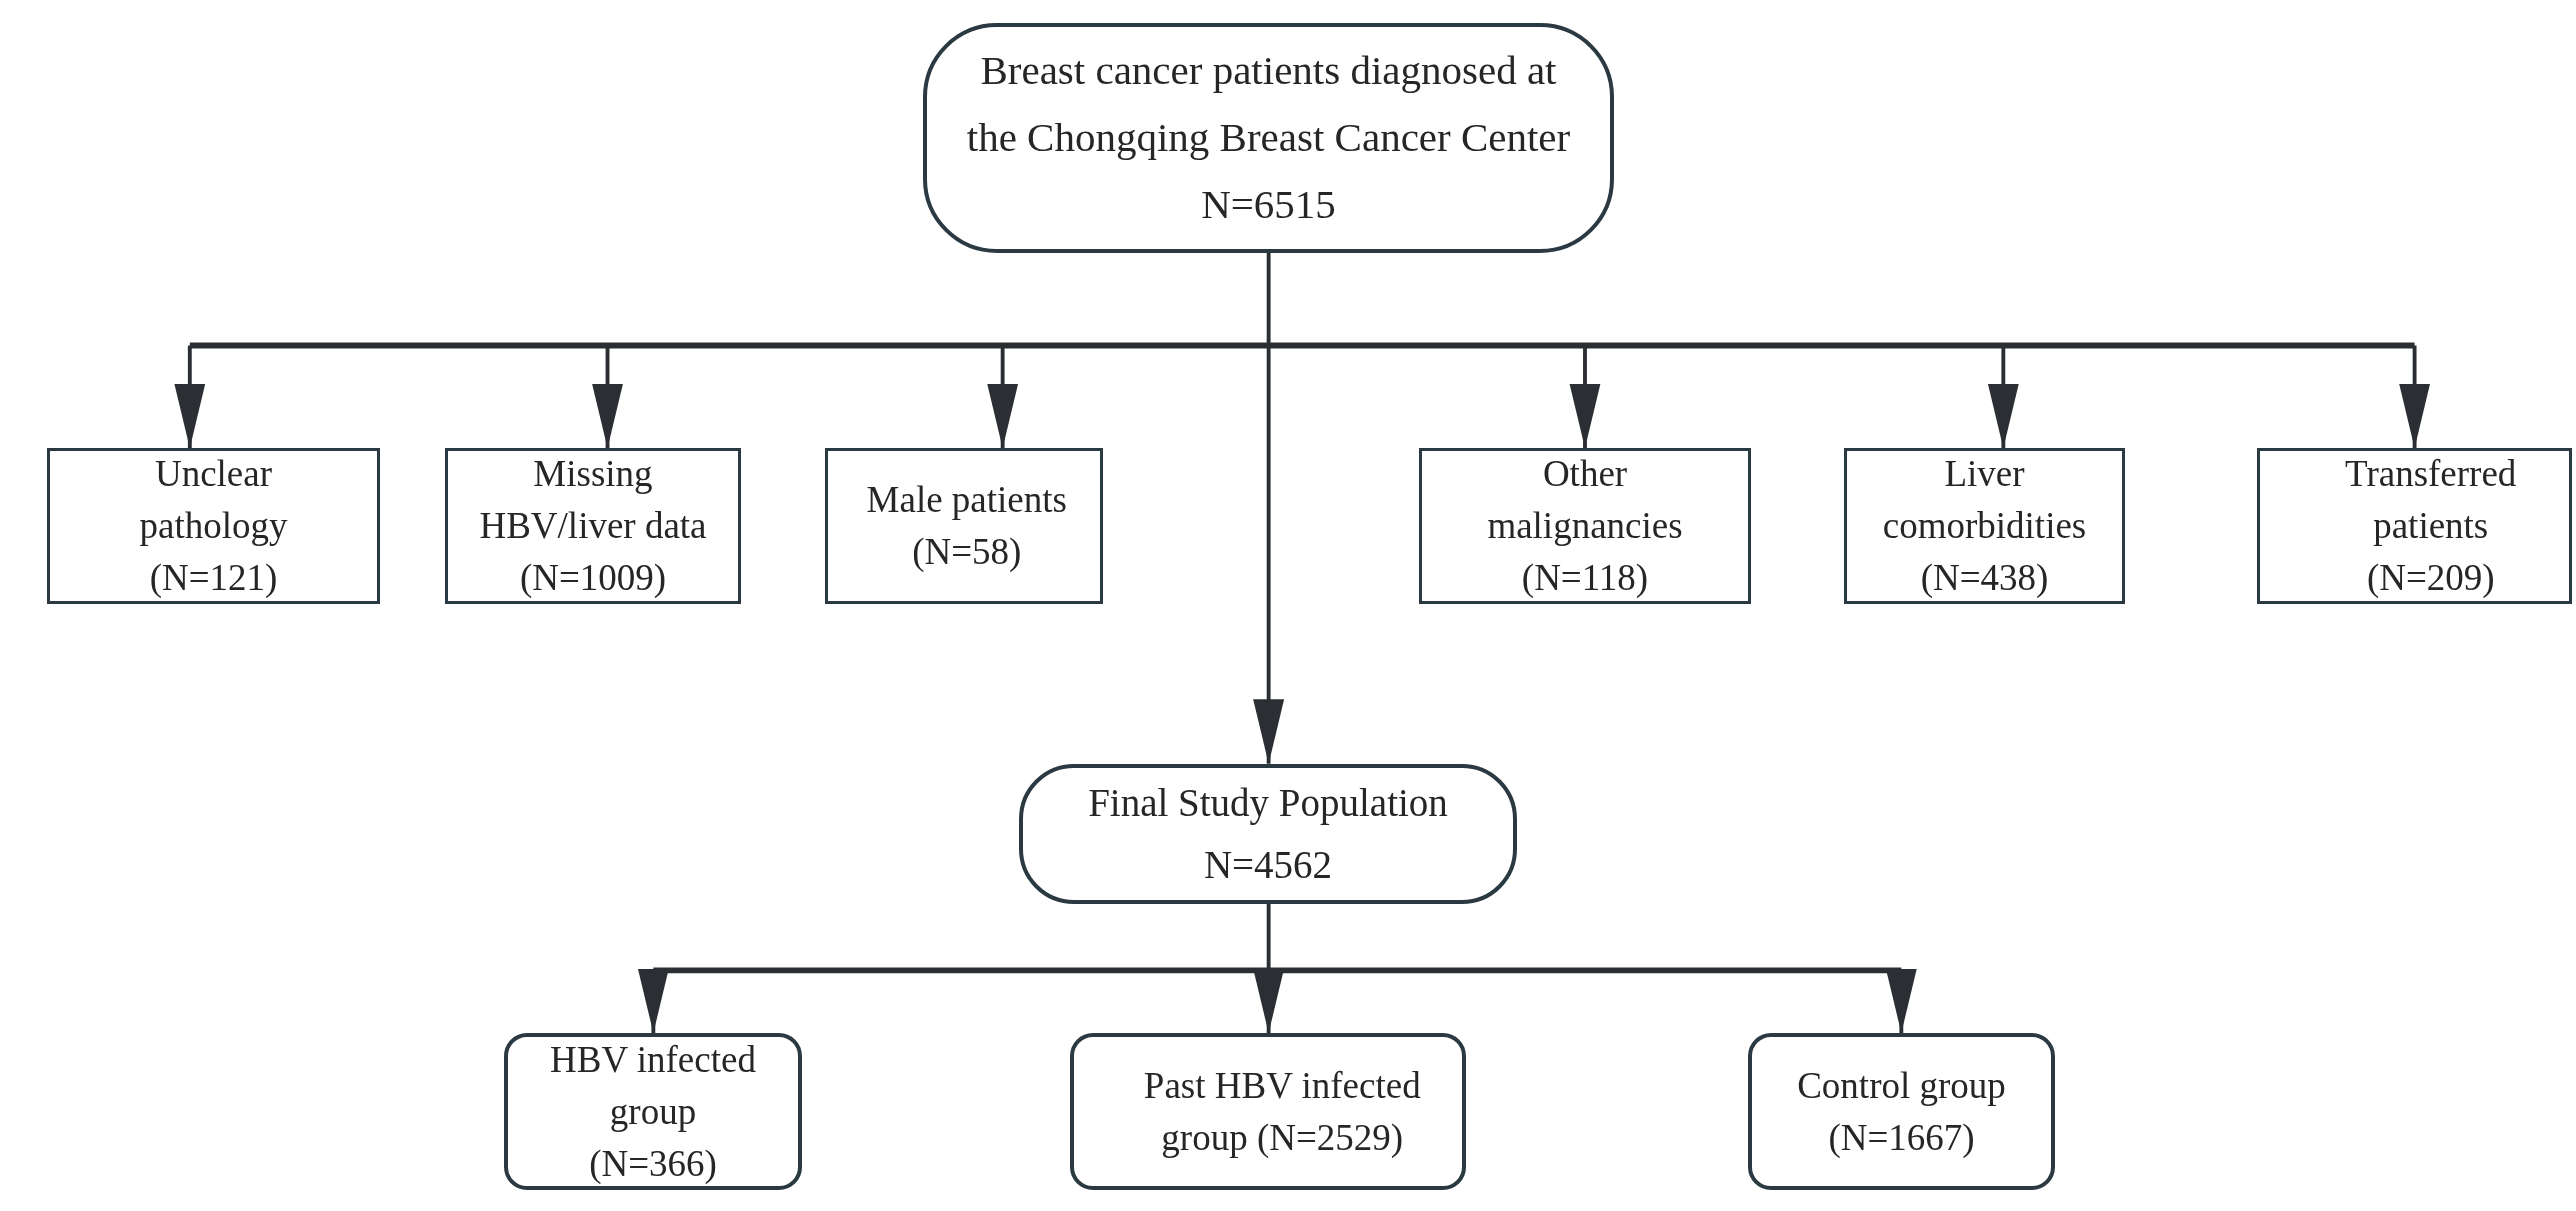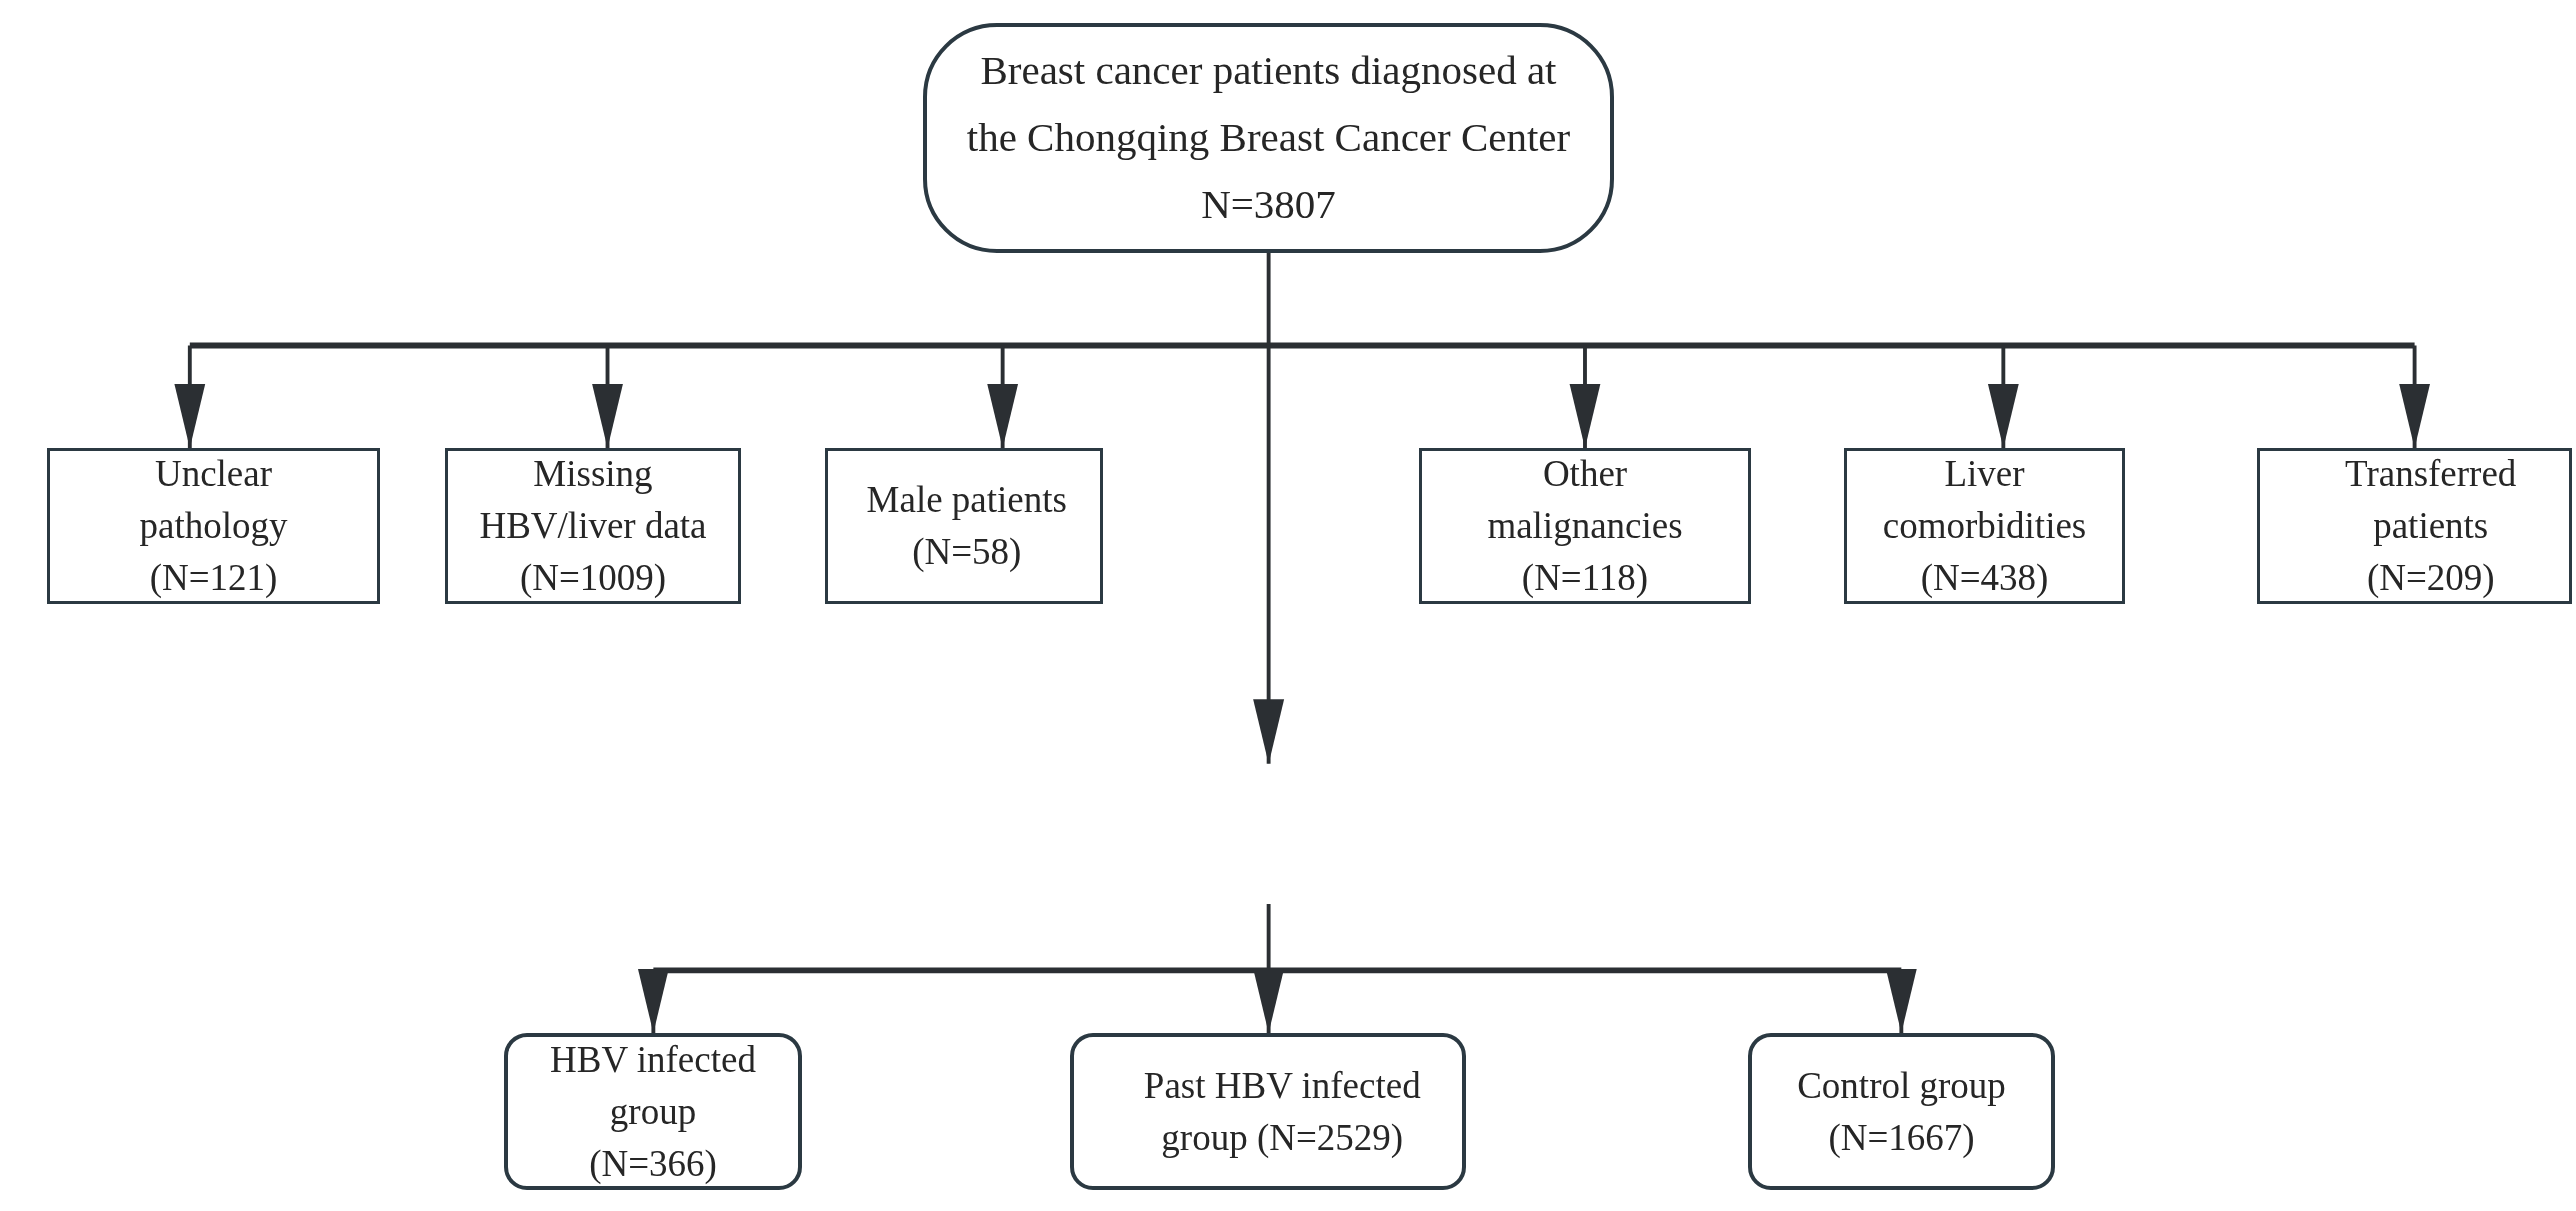--- a/index.html
+++ b/index.html
@@ -85,40 +85,42 @@
     <g stroke="#2b2f33" fill="none">
       <line x1="1012" y1="1503" x2="2945" y2="1503" stroke-width="9"></line>
       <line x1="1965" y1="1400" x2="1965" y2="1600" stroke-width="6" marker-end="url(#arrow)"></line>
       <line x1="1012" y1="1503" x2="1012" y2="1600" stroke-width="6" marker-end="url(#arrow)"></line>
       <line x1="2945" y1="1503" x2="2945" y2="1600" stroke-width="6" marker-end="url(#arrow)"></line>
     </g>
   </svg>
 
   <div class="node node-source">Breast cancer patients diagnosed at
 the Chongqing Breast Cancer Center
-N=3807</div>
+N=6515</div>
 
   <div class="node node-exclusion ex1">Unclear
 pathology
 (N=121)</div>
   <div class="node node-exclusion ex2">Missing
 HBV/liver data
 (N=1009)</div>
   <div class="node node-exclusion ex3">Male patients
 (N=58)</div>
   <div class="node node-exclusion ex4">Other
 malignancies
 (N=118)</div>
   <div class="node node-exclusion ex5">Liver
 comorbidities
 (N=438)</div>
   <div class="node node-exclusion ex6">Transferred
 patients
 (N=209)</div>
 
+  <div class="node node-final">Final Study Population
+N=4562</div>
 
   <div class="node node-group g1">HBV infected
 group
 (N=366)</div>
   <div class="node node-group g2">Past HBV infected
 group  (N=2529)</div>
   <div class="node node-group g3">Control group
 (N=1667)</div>
 
 </div>

